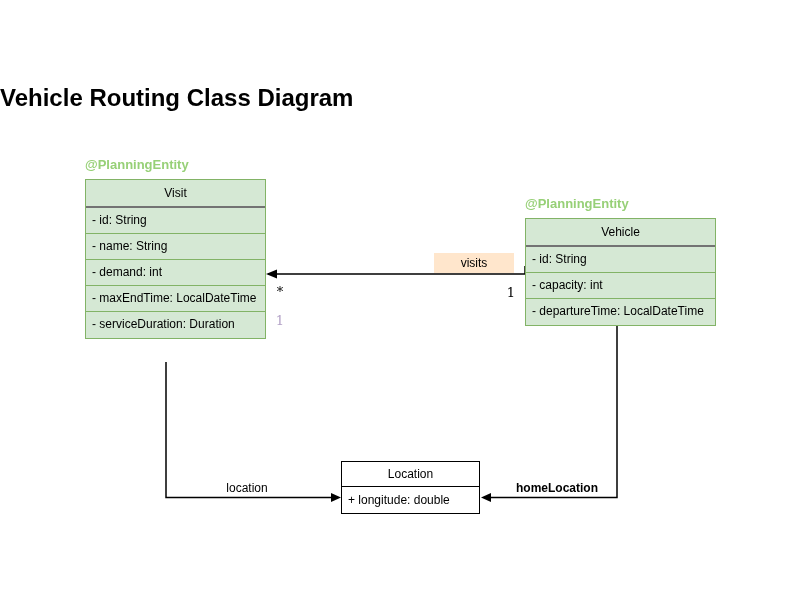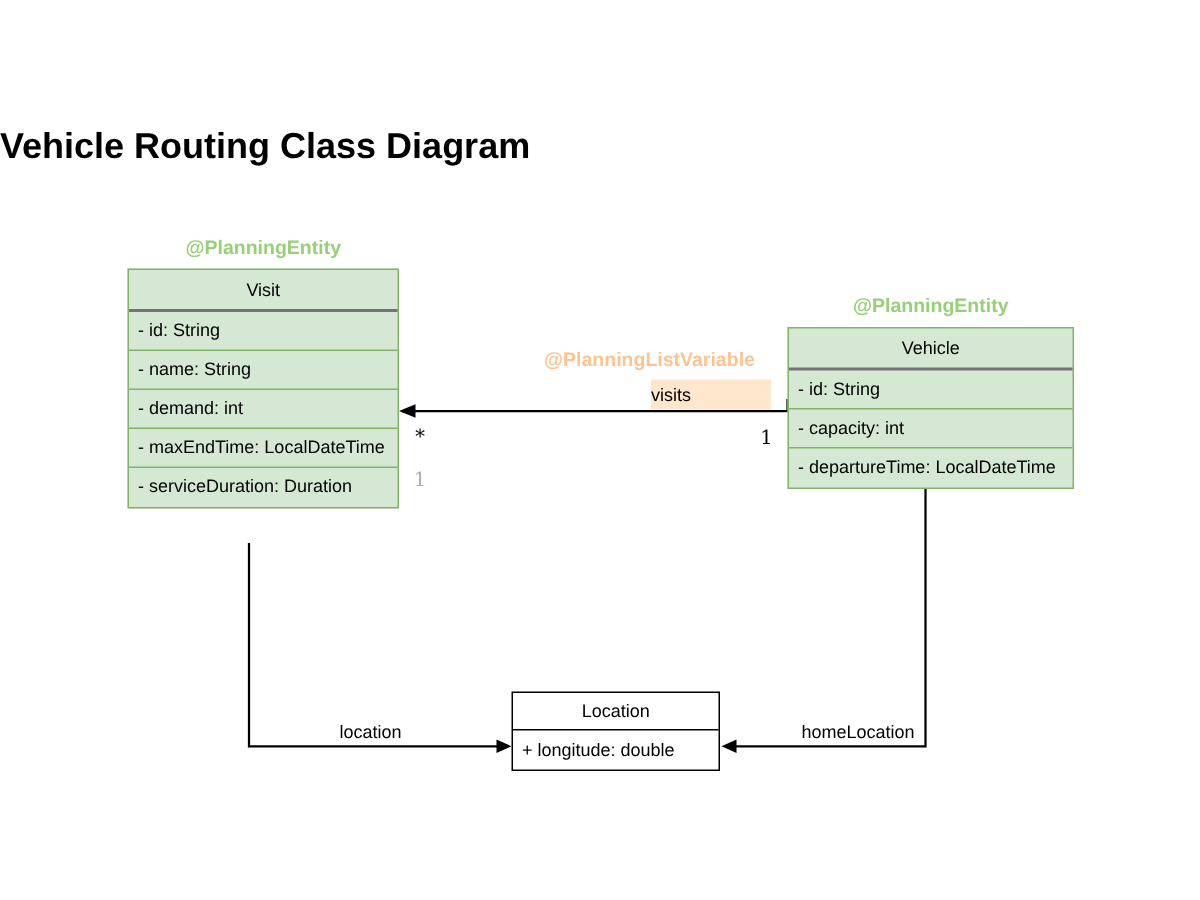--- a/index.html
+++ b/index.html
@@ -33,21 +33,20 @@
   .green-class .uml-row { border-bottom: 1px solid #82b366; }
   .green-class .uml-row:last-child { border-bottom: none; }
   .plain-class { background: #ffffff; border: 1px solid #000000; }
   .plain-class .uml-header { border-bottom: 1px solid #000000; height: 24px; line-height: 24px; }
   .uml-header { height: 26px; line-height: 26px; text-align: center; }
   .uml-row { box-sizing: border-box; height: 26px; line-height: 25px; padding-left: 6px; white-space: nowrap; overflow: hidden; }
   .plain-class .uml-row { line-height: 26px; }
 
   .annotation {
     position: absolute;
-    text-align: center;
     font-size: 13px;
     font-weight: bold;
     line-height: 17px;
     white-space: nowrap;
   }
   .annotation.green { color: #97d077; }
   .annotation.orange { color: #ffc38f; }
 
   .edge-label {
     position: absolute;
@@ -55,21 +54,21 @@
     line-height: 15px;
     text-align: center;
     white-space: nowrap;
   }
   .visits-label {
     position: absolute;
     background: #ffe6cc;
     font-size: 12px;
     line-height: 20px;
     height: 20px;
-    text-align: left;
+    text-align: center;
   }
   .multiplicity {
     position: absolute;
     font-family: "DejaVu Serif", serif;
     font-size: 13px;
     line-height: 16px;
     text-align: center;
     color: #000;
   }
   .multiplicity.secondary { color: #b3a2c7; }
@@ -112,22 +111,21 @@
     <div class="uml-row">- id: String</div>
     <div class="uml-row">- capacity: int</div>
     <div class="uml-row">- departureTime: LocalDateTime</div>
   </div>
 
   <div class="uml-class plain-class" style="left:341px; top:461px; width:139px;">
     <div class="uml-header">Location</div>
     <div class="uml-row">+ longitude: double</div>
   </div>
 
-  <div class="annotation orange" style="left:343px; top:231px; width:180px;">@PlanningListVariable</div>
   <div class="visits-label" style="left:434px; top:253px; width:80px;">visits</div>
   <div class="multiplicity" style="left:272px; top:284px; width:16px;">*</div>
   <div class="multiplicity" style="left:503px; top:285px; width:16px;">1</div>
   <div class="multiplicity secondary" style="left:272px; top:313px; width:16px;">1</div>
 
   <div class="edge-label" style="left:207px; top:481px; width:80px;">location</div>
-  <div class="edge-label" style="left:524px; top:481px; width:96px;">homeLocation</div>
+  <div class="edge-label" style="left:509px; top:481px; width:96px;font-weight:bold;">homeLocation</div>
 
 </div>
 
 </body></html>

